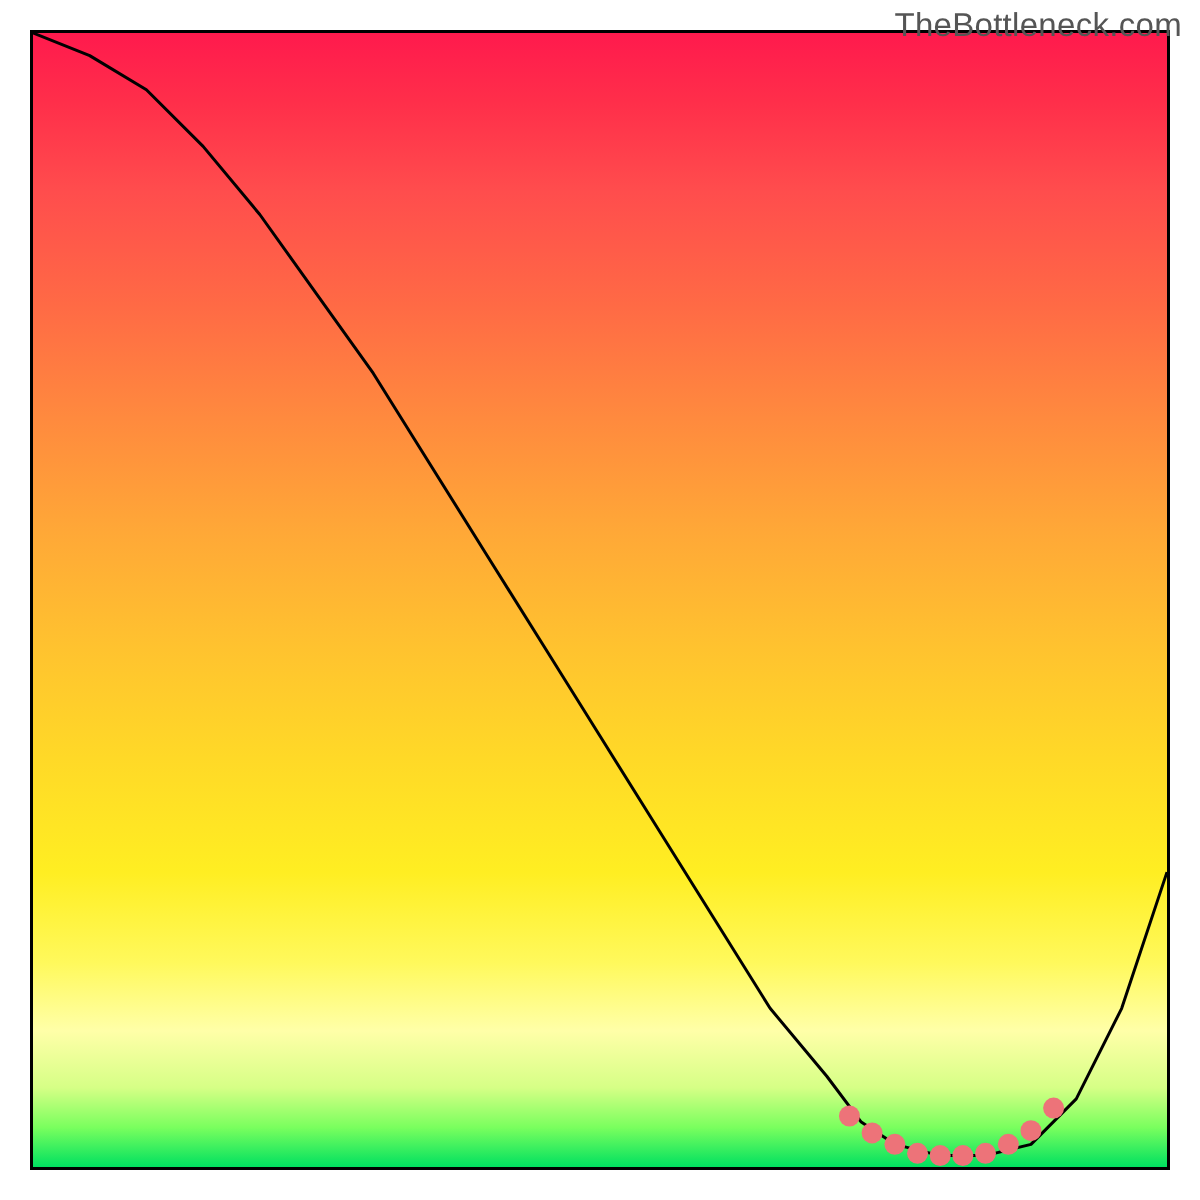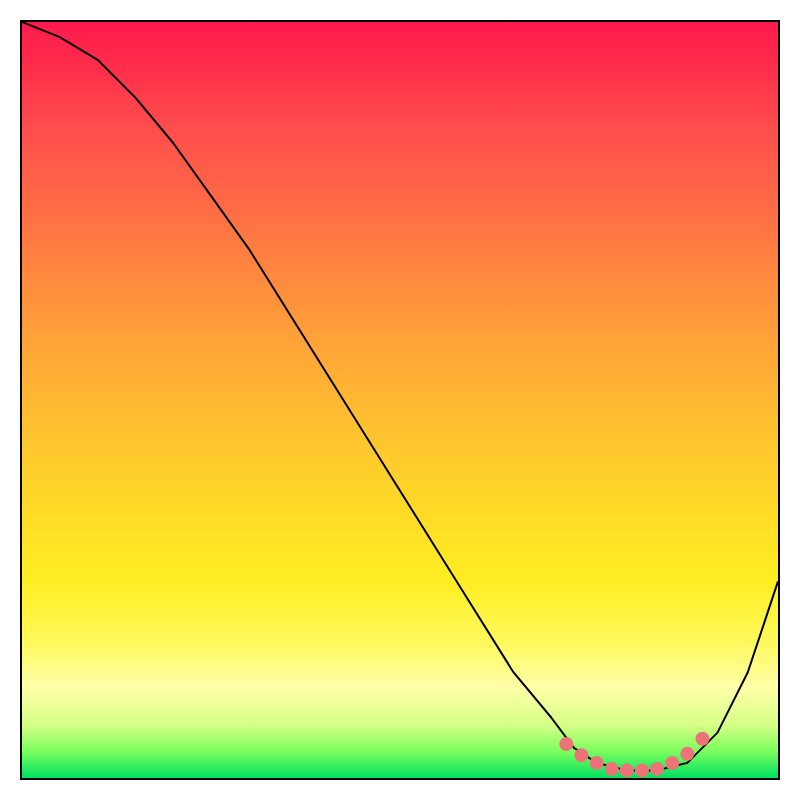--- a/index.html
+++ b/index.html
@@ -61,20 +61,21 @@
     position: absolute;
     inset: 0;
     width: 100%;
     height: 100%;
   }
 </style>
 </head>
 <body>
 
 <div class="chart-wrap">
+  <div class="watermark">TheBottleneck.com</div>
 
   <div class="plot">
     <div class="gradient-bg"></div>
     <svg class="curve" viewBox="0 0 756 756" preserveAspectRatio="none">
       <g>
           <path d="M 0.0 0.0 L 37.8 15.1 L 75.6 37.8 L 113.4 75.6 L 151.2 121.0 L 189.0 173.9 L 226.8 226.8 L 264.6 287.3 L 302.4 347.8 L 340.2 408.2 L 378.0 468.7 L 415.8 529.2 L 453.6 589.7 L 491.4 650.2 L 529.2 695.5 L 551.9 725.8 L 574.6 740.9 L 604.8 748.4 L 635.0 748.4 L 665.3 740.9 L 695.5 710.6 L 725.8 650.2 L 756.0 559.4" fill="none" stroke="#000000" stroke-width="2" stroke-linejoin="round"></path>
           <circle cx="544.3" cy="722.0" r="7" fill="#ed7379"></circle>
           <circle cx="559.4" cy="733.3" r="7" fill="#ed7379"></circle>
           <circle cx="574.6" cy="740.9" r="7" fill="#ed7379"></circle>
           <circle cx="589.7" cy="746.9" r="7" fill="#ed7379"></circle>

